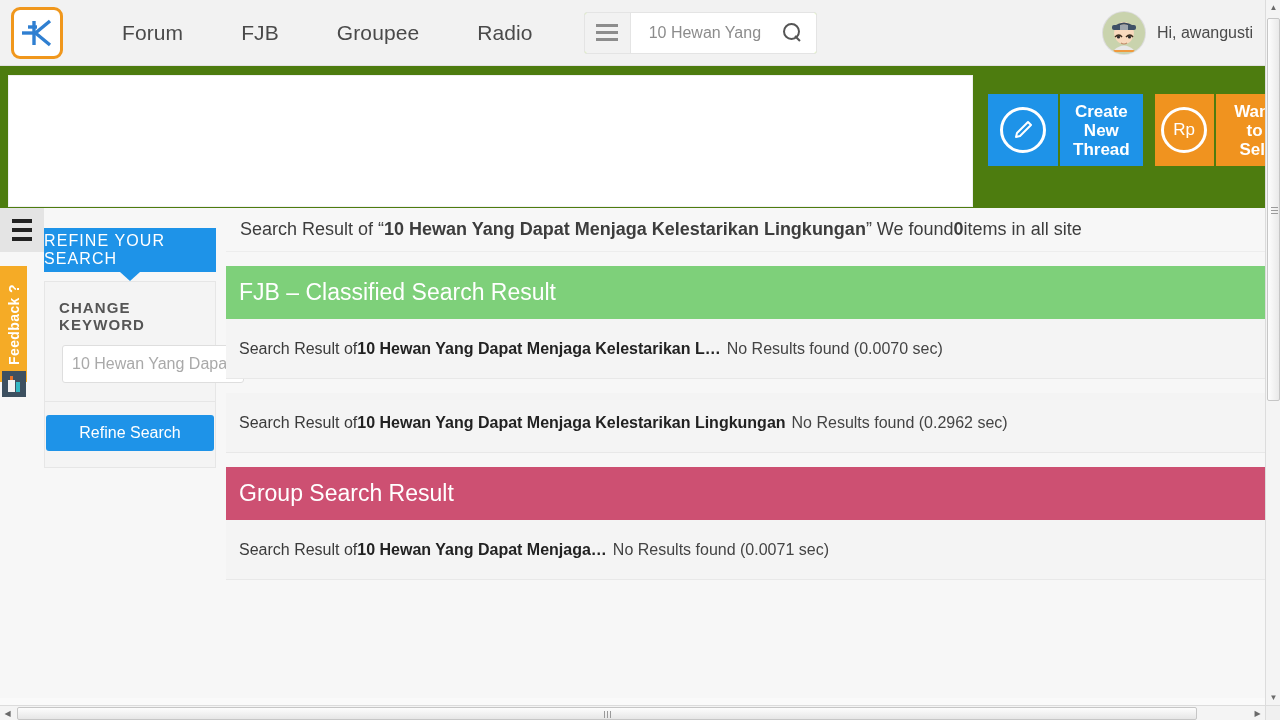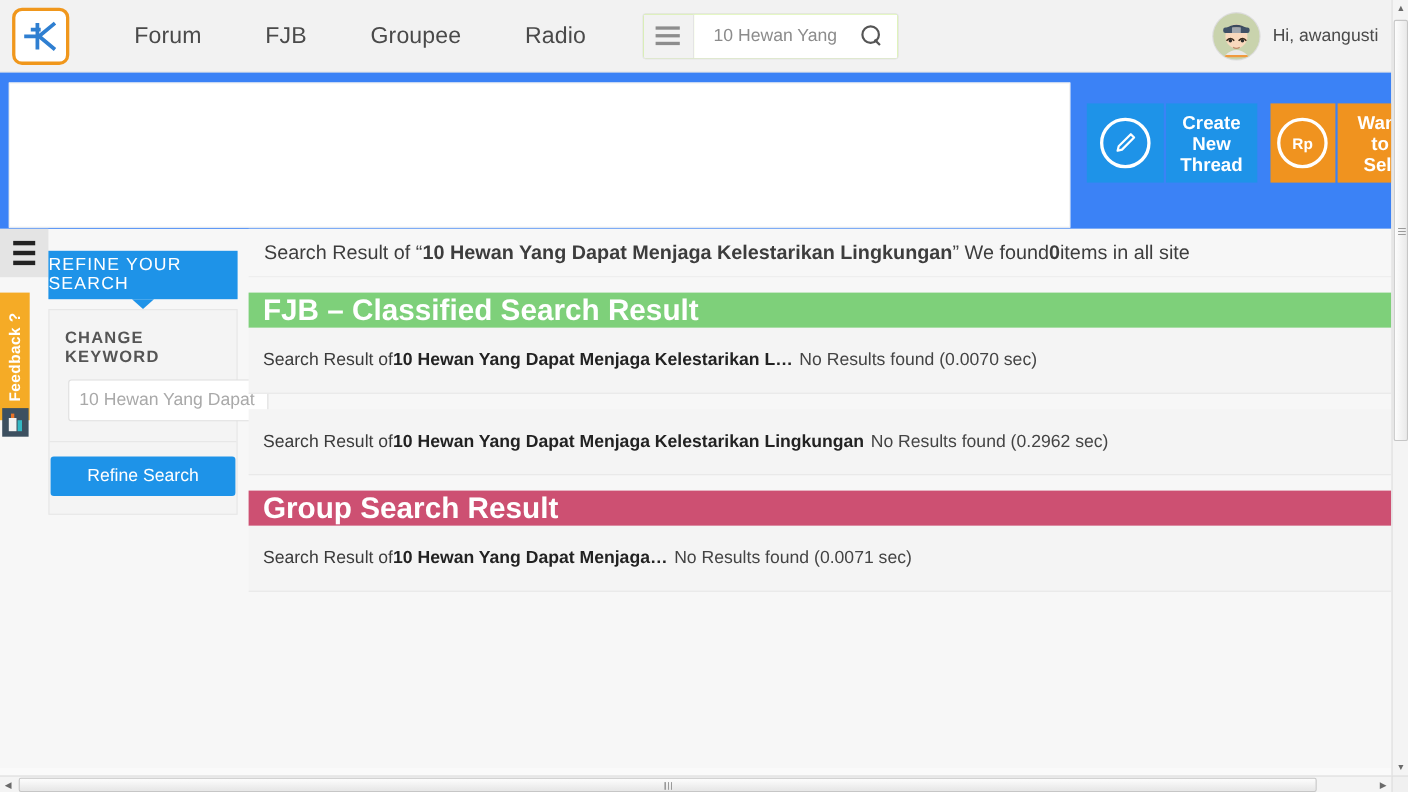--- a/index.html
+++ b/index.html
@@ -93,21 +93,21 @@
   }
   .avatar {
     width: 42px; height:42px; border-radius:50%;
     background: #cfd6b9;
     overflow:hidden; position:relative; flex:none;
     box-shadow: 0 0 0 1px #dcdcdc;
   }
   .hi-label { font-size: 16px; color:#4a4a4a; white-space:nowrap; }
 
   
-  .banner-row { position:relative; height: 142px; background:#3b82f6;padding-left:36px; }
+  .banner-row { position:relative; height: 142px; background:#4d7c0f;padding-left:36px; }
   .banner-white {
     position:absolute; left: 8px; top: 9px;
     width: 965px; height: 132px; background:#ffffff;
     border: 1px solid #f0f0f0;
   }
   .cta-group {
     position:absolute; left: 988px; top: 28px;
     display:flex; align-items:stretch; gap: 12px;
   }
   .cta { display:flex; align-items:stretch; height: 72px; }
@@ -121,21 +121,21 @@
     white-space: pre-line;
   }
   .cta-blue .cta-icon { background:#1e93e8; }
   .cta-blue .cta-text { background:#1e93e8; margin-left:2px; }
   .cta-orange .cta-icon { background:#f0931f; }
   .cta-orange .cta-text { background:#f0931f; margin-left:2px; }
   .ring {
     width:46px; height:46px; border-radius:50%;
     border: 3px solid #fff;
     display:flex; align-items:center; justify-content:center;
-    color:#fff; font-weight:bold; font-size:14px;text-align:right;
+    color:#fff; font-weight:normal; font-size:17px;text-align:right;
   }
 
   
   .content { position:relative; display:flex; align-items:flex-start; }
 
   .side-toggle {
     width: 44px; height: 44px; flex:none;
     background: #e4e4e4;
     display:flex; flex-direction:column; align-items:center; justify-content:center;
     gap:5px; cursor:pointer;
@@ -181,22 +181,22 @@
   .results { flex:1; padding-left: 10px; }
   .result-title {
     background:#f7f7f7; border-bottom:1px solid #ededed;
     height: 44px; display:flex; align-items:center;
     padding-left: 14px; font-size:18px; color:#3d3d3d;
   }
   .result-title b { font-weight:bold; }
 
   .sec { margin-top: 14px; }
   .sec-head {
-    height: 32px; display:flex; align-items:center;
-    padding-left: 13px; color:#fff; font-size:27px; font-weight:bold;
+    height: 53px; display:flex; align-items:center;
+    padding-left: 13px; color:#fff; font-size:23px; font-weight:normal;
   }
   .sec-body {
     background:#f4f4f4; border-bottom:1px solid #e8e8e8;
     height: 60px; display:flex; align-items:center;
     padding-left: 13px; font-size:16px; color:#3b3b3b;
   }
   .sec-body b { font-weight:bold; color:#222; }
   .sec-body .dim { color:#444; margin-left: 6px; }
   .sec-green  .sec-head { background:#7ed07a; }
   .sec-blue   .sec-head { background:#1e93e8; }

